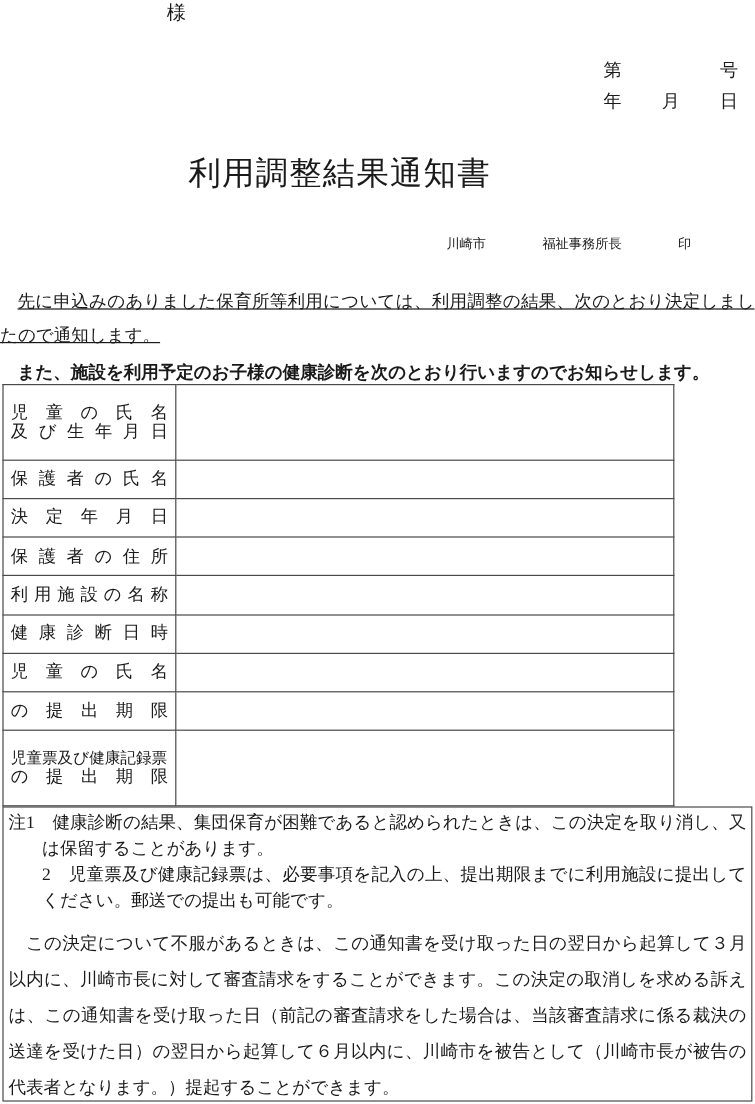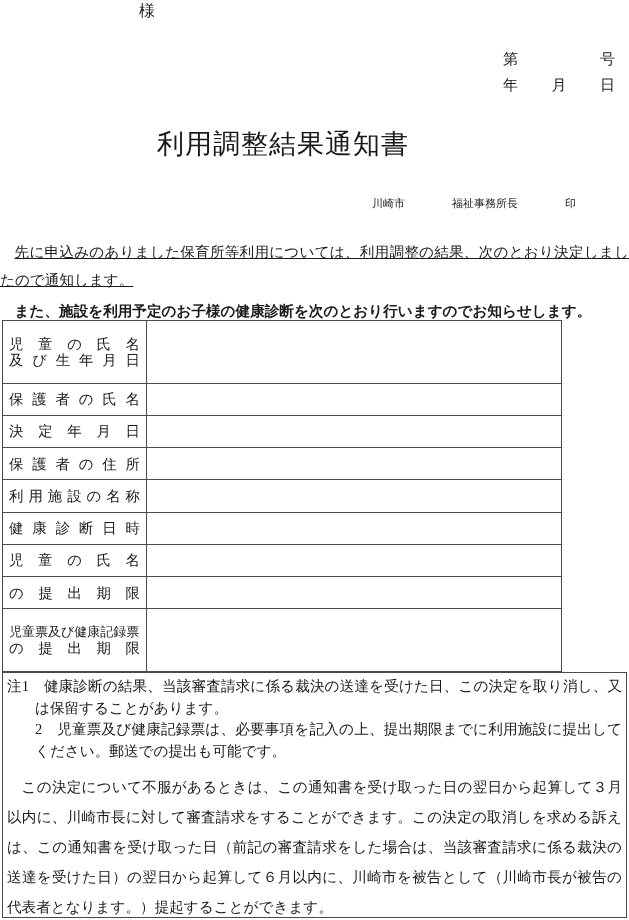--- a/index.html
+++ b/index.html
@@ -202,21 +202,21 @@
             <div class="label-line">児童票及び健康記録票</div>
             <div class="label-line">の提出期限</div>
           </td>
           <td class="value-cell"></td>
         </tr>
       </tbody>
   </table>
 
   <div class="notes-box">
     <div class="note-item note-hanging">
-      <span class="note-prefix">注1　</span><span>健康診断の結果、当該審査請求に係る裁決の送達を受けた日、この決定を取り消し、又は保留することがあります。</span>
+      <span class="note-prefix">注1　</span><span>健康診断の結果、集団保育が困難であると認められたときは、この決定を取り消し、又は保留することがあります。</span>
     </div>
     <div class="note-item note-indented">
       <span class="note-prefix">2　</span><span>児童票及び健康記録票は、必要事項を記入の上、提出期限までに利用施設に提出してください。郵送での提出も可能です。</span>
     </div>
     <p class="appeal-p">この決定について不服があるときは、この通知書を受け取った日の翌日から起算して３月以内に、川崎市長に対して審査請求をすることができます。この決定の取消しを求める訴えは、この通知書を受け取った日（前記の審査請求をした場合は、当該審査請求に係る裁決の送達を受けた日）の翌日から起算して６月以内に、川崎市を被告として（川崎市長が被告の代表者となります。）提起することができます。</p>
   </div>
 
 </div>
 
 </body></html>

